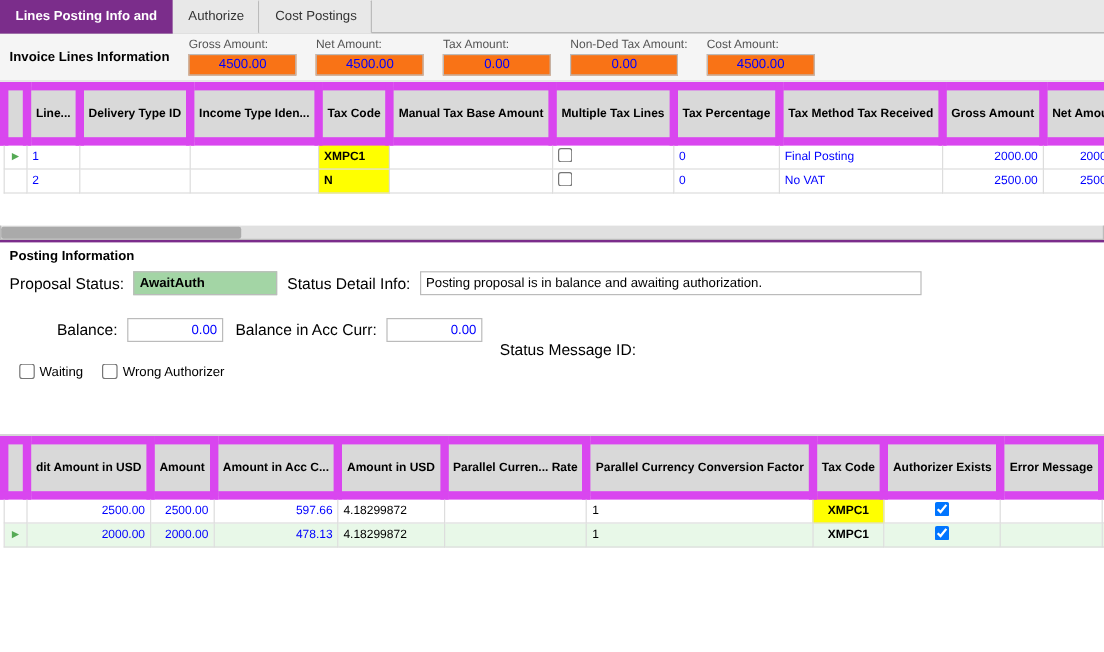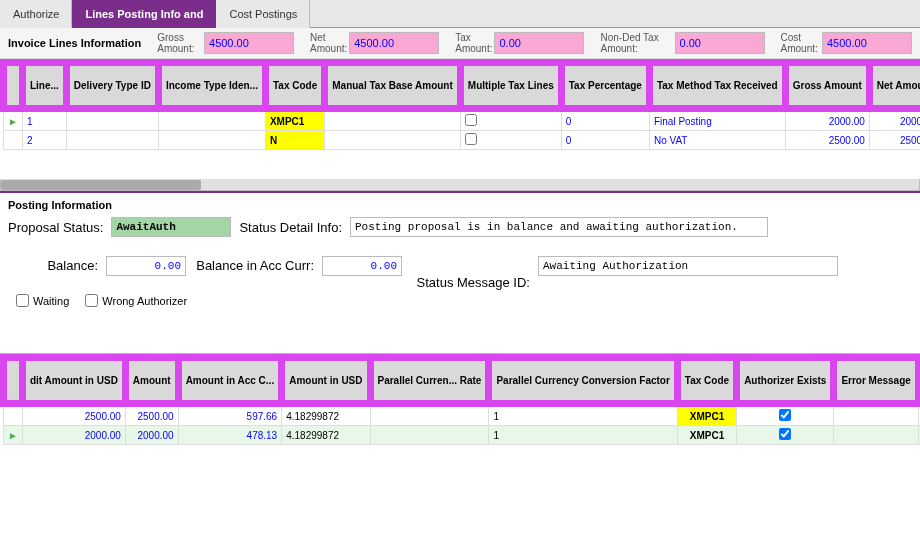--- a/index.html
+++ b/index.html
@@ -37,35 +37,35 @@
     .invoice-info-row {
       display: flex;
       align-items: center;
       padding: 4px 8px;
       background: #f5f5f5;
       border-bottom: 1px solid #ddd;
       gap: 16px;
     }
     .invoice-info-row .field-group {
       display: flex;
-      flex-direction: row;
+      flex-direction: column;
       gap: 2px;
     }
     .invoice-info-row .field-label {
       font-size: 10px;
       color: #555;
     }
     .invoice-info-row input.amount-field {
       border: 1px solid #bbb;
       padding: 2px 4px;
       width: 90px;
-      text-align: left;
+      text-align: center;
       color: #00f;
       font-size: 11px;
-      background: #f9a8d4;
+      background: #f97316;
     }
     .info-label {
       font-size: 11px;
       font-weight: bold;
       white-space: nowrap;
     }
 
     
     .data-table {
       width: 100%;
@@ -135,21 +135,20 @@
     .form-label {
       font-size: 13px;
       min-width: 90px;
       text-align: right;
     }
     .form-input {
       border: 1px solid #bbb;
       padding: 2px 4px;
       font-size: 11px;
       height: 20px;
-      font-family: Liberation Mono, monospace;
     }
     .form-input.blue-text { color: #00f; }
     .form-input.narrow { width: 80px; }
     .form-input.medium { width: 120px; }
     .form-input.wide { width: 300px; }
     .form-input.xwide { width: 418px; }
     .form-input.status { background: #a3d5a5; font-weight: bold; }
 
     .checkbox-row {
       display: flex;
@@ -174,25 +173,25 @@
     }
     .data-table td.xmpc { background: #ffff00; font-weight: bold; text-align: center; }
     .data-table .row-highlight td { background: #e8f8e8; }
 
     .arrow-cell { width: 14px; padding: 0 2px; color: #5a5; font-weight: bold; }
   </style>
 </head>
 <body>
 
 <div class="tab-bar">
+  <div class="tab active">
+    <span>Lines Posting Info and</span>
+  </div>
   <div class="tab secondary">
     <span>Authorize</span>
-  </div>
-  <div class="tab active">
-    <span>Lines Posting Info and</span>
   </div>
   <div class="tab secondary">
     <span>Cost Postings</span>
   </div>
 </div>
 
 <div class="invoice-info-row">
   <span class="info-label">Invoice Lines Information</span>
   <div class="field-group">
     <span class="field-label">Gross Amount:</span>
@@ -282,21 +281,20 @@
     <span class="form-label" style="min-width:100px;">Status Detail Info:</span>
     <input class="form-input xwide" type="text" value="Posting proposal is in balance and awaiting authorization." style="">
   </div>
 
   <div class="form-row">
     <span class="form-label">Balance:</span>
     <input class="form-input narrow blue-text" type="text" style="text-align: right;" value="0.00">
     <span class="form-label" style="min-width:120px;">Balance in Acc Curr:</span>
     <input class="form-input narrow blue-text" type="text" style="text-align: right;" value="0.00">
     <span class="form-label" style="min-width:120px;margin-top:34px;">Status Message ID:</span>
-    <input class="form-input wide" type="text" value="Awaiting Authorization" style="">
   </div>
 
 
   <div class="checkbox-row">
     <div class="checkbox-item">
       <input type="checkbox" style="">
       <span>Waiting</span>
     </div>
     <div class="checkbox-item">
       <input type="checkbox" style="">

